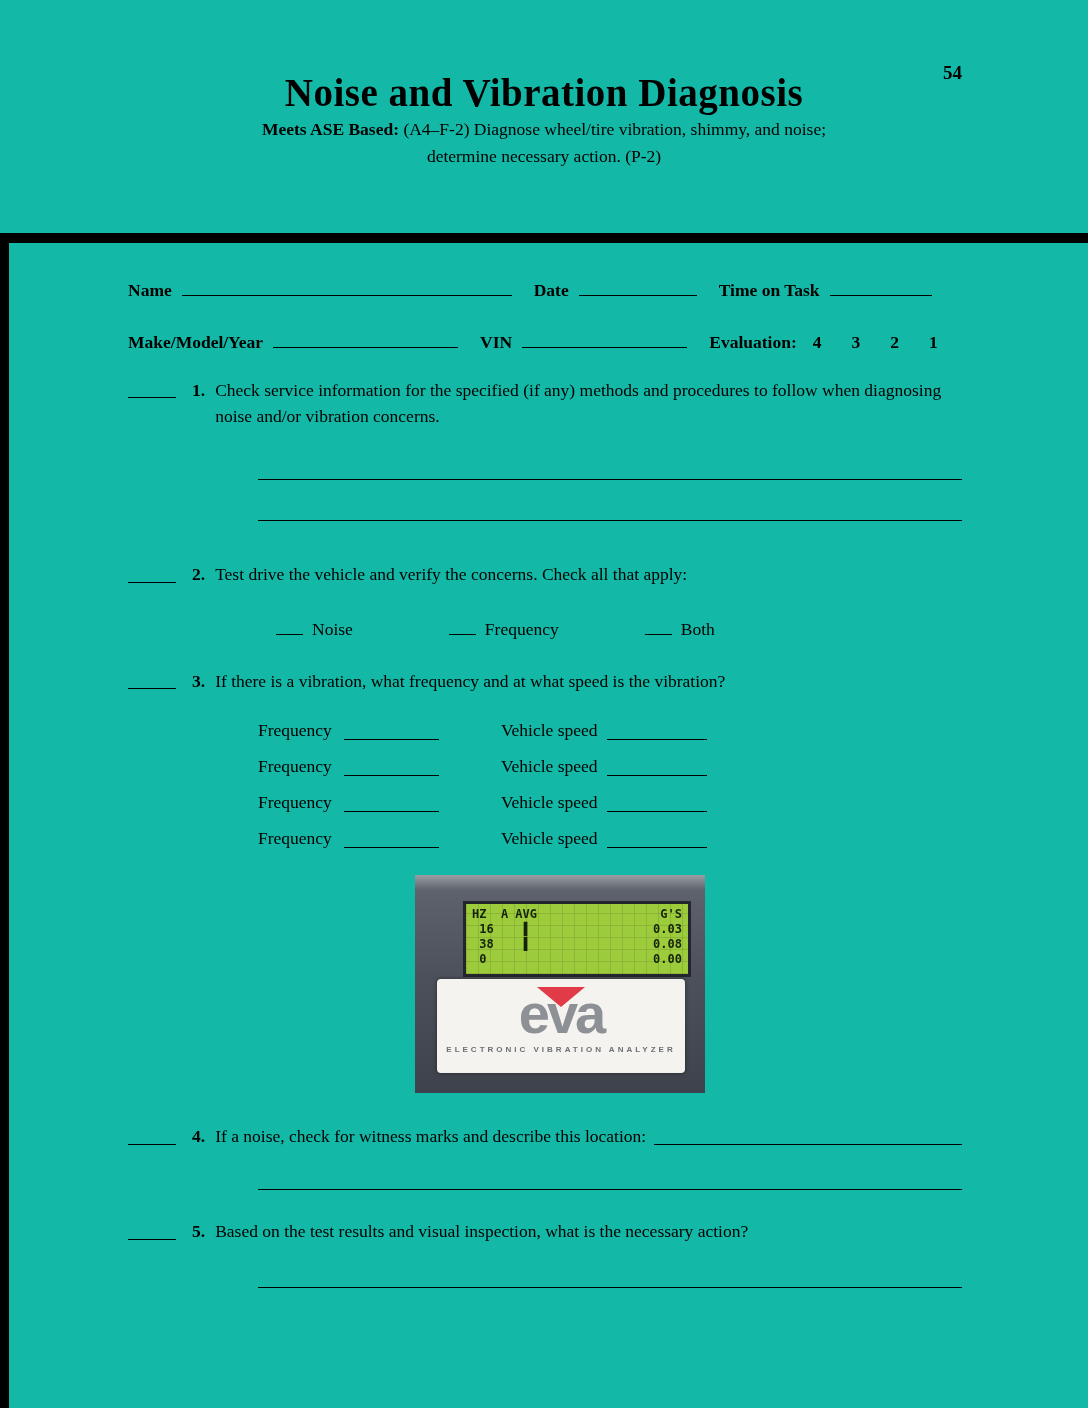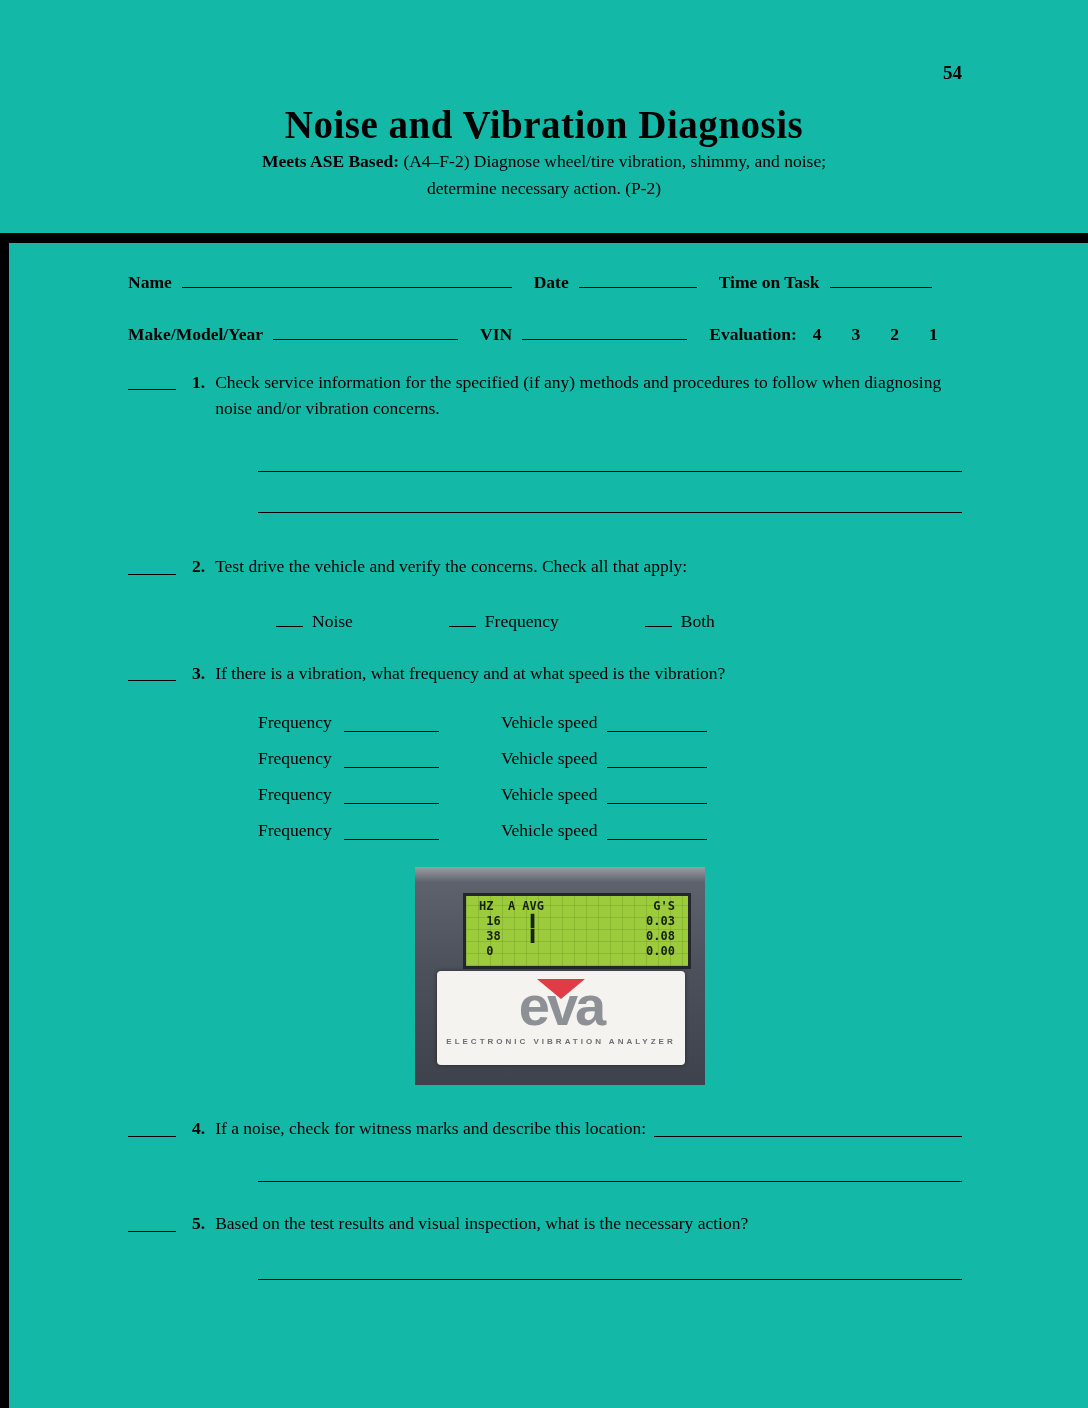--- a/index.html
+++ b/index.html
@@ -10,21 +10,21 @@
     font-family:"Liberation Serif", serif;
     color:#000;
     overflow:hidden;
   }
   .page-num{
     position:absolute;top:62px;right:126px;
     font-size:19px;font-weight:bold;
   }
   .title{
     text-align:center;
-    margin:0;padding-top:102px;
+    margin:0;padding-top:70px;
     font-size:39px;font-weight:bold;
     letter-spacing:.5px;
   }
   .subtitle{
     text-align:center;
     font-size:17.5px;line-height:1.35;
     margin-top:3px;
   }
   .subtitle b{font-weight:bold;}
   .hrule{
@@ -39,21 +39,21 @@
     position:absolute;left:128px;top:243px;width:834px;
     font-size:17.5px;
   }
   .blank{
     display:inline-block;
     border-bottom:1.6px solid #000;
     height:1.05em;
     vertical-align:baseline;
   }
   .hdr-row{display:flex;align-items:baseline;font-weight:bold;}
-  .hdr-row1{margin-top:26px;}
+  .hdr-row1{margin-top:34px;}
   .hdr-row2{margin-top:27px;}
   .hdr-row .lbl{white-space:nowrap;}
   .b-name{width:330px;margin-left:10px;}
   .b-date{width:118px;margin-left:10px;}
   .b-time{width:102px;margin-left:10px;}
   .b-make{width:185px;margin-left:10px;}
   .b-vin{width:165px;margin-left:10px;}
   .gap1{margin-left:22px;}
   .eval-nums{display:flex;gap:30px;margin-left:16px;font-weight:bold;}
   .item{display:flex;align-items:flex-start;line-height:1.5;}
@@ -95,21 +95,21 @@
   .lcd{
     position:absolute;left:48px;top:26px;width:228px;height:76px;
     background:#9ccc3c;
     background-image:
       repeating-linear-gradient(90deg, rgba(0,0,0,.10) 0 1px, transparent 1px 12px),
       repeating-linear-gradient(0deg, rgba(0,0,0,.10) 0 1px, transparent 1px 12px);
     border:3px solid #23262c;
     box-sizing:border-box;
     font-family:"DejaVu Sans Mono", monospace;
     font-size:12px;font-weight:bold;color:#16230b;
-    padding:3px 13px;
+    padding:3px 6px;
   }
   .lcd-row{display:flex;line-height:15px;}
   .lcd-hz{white-space:pre;flex:0 0 auto;}
   .lcd-mid{flex:1;padding-left:30px;white-space:pre;}
   .lcd-gs{text-align:right;flex:0 0 auto;}
   .eva-label{
     position:absolute;left:22px;top:104px;width:248px;height:94px;
     background:#f4f3ef;border-radius:4px;
     box-shadow:0 0 4px rgba(0,0,0,.45);
     text-align:center;

